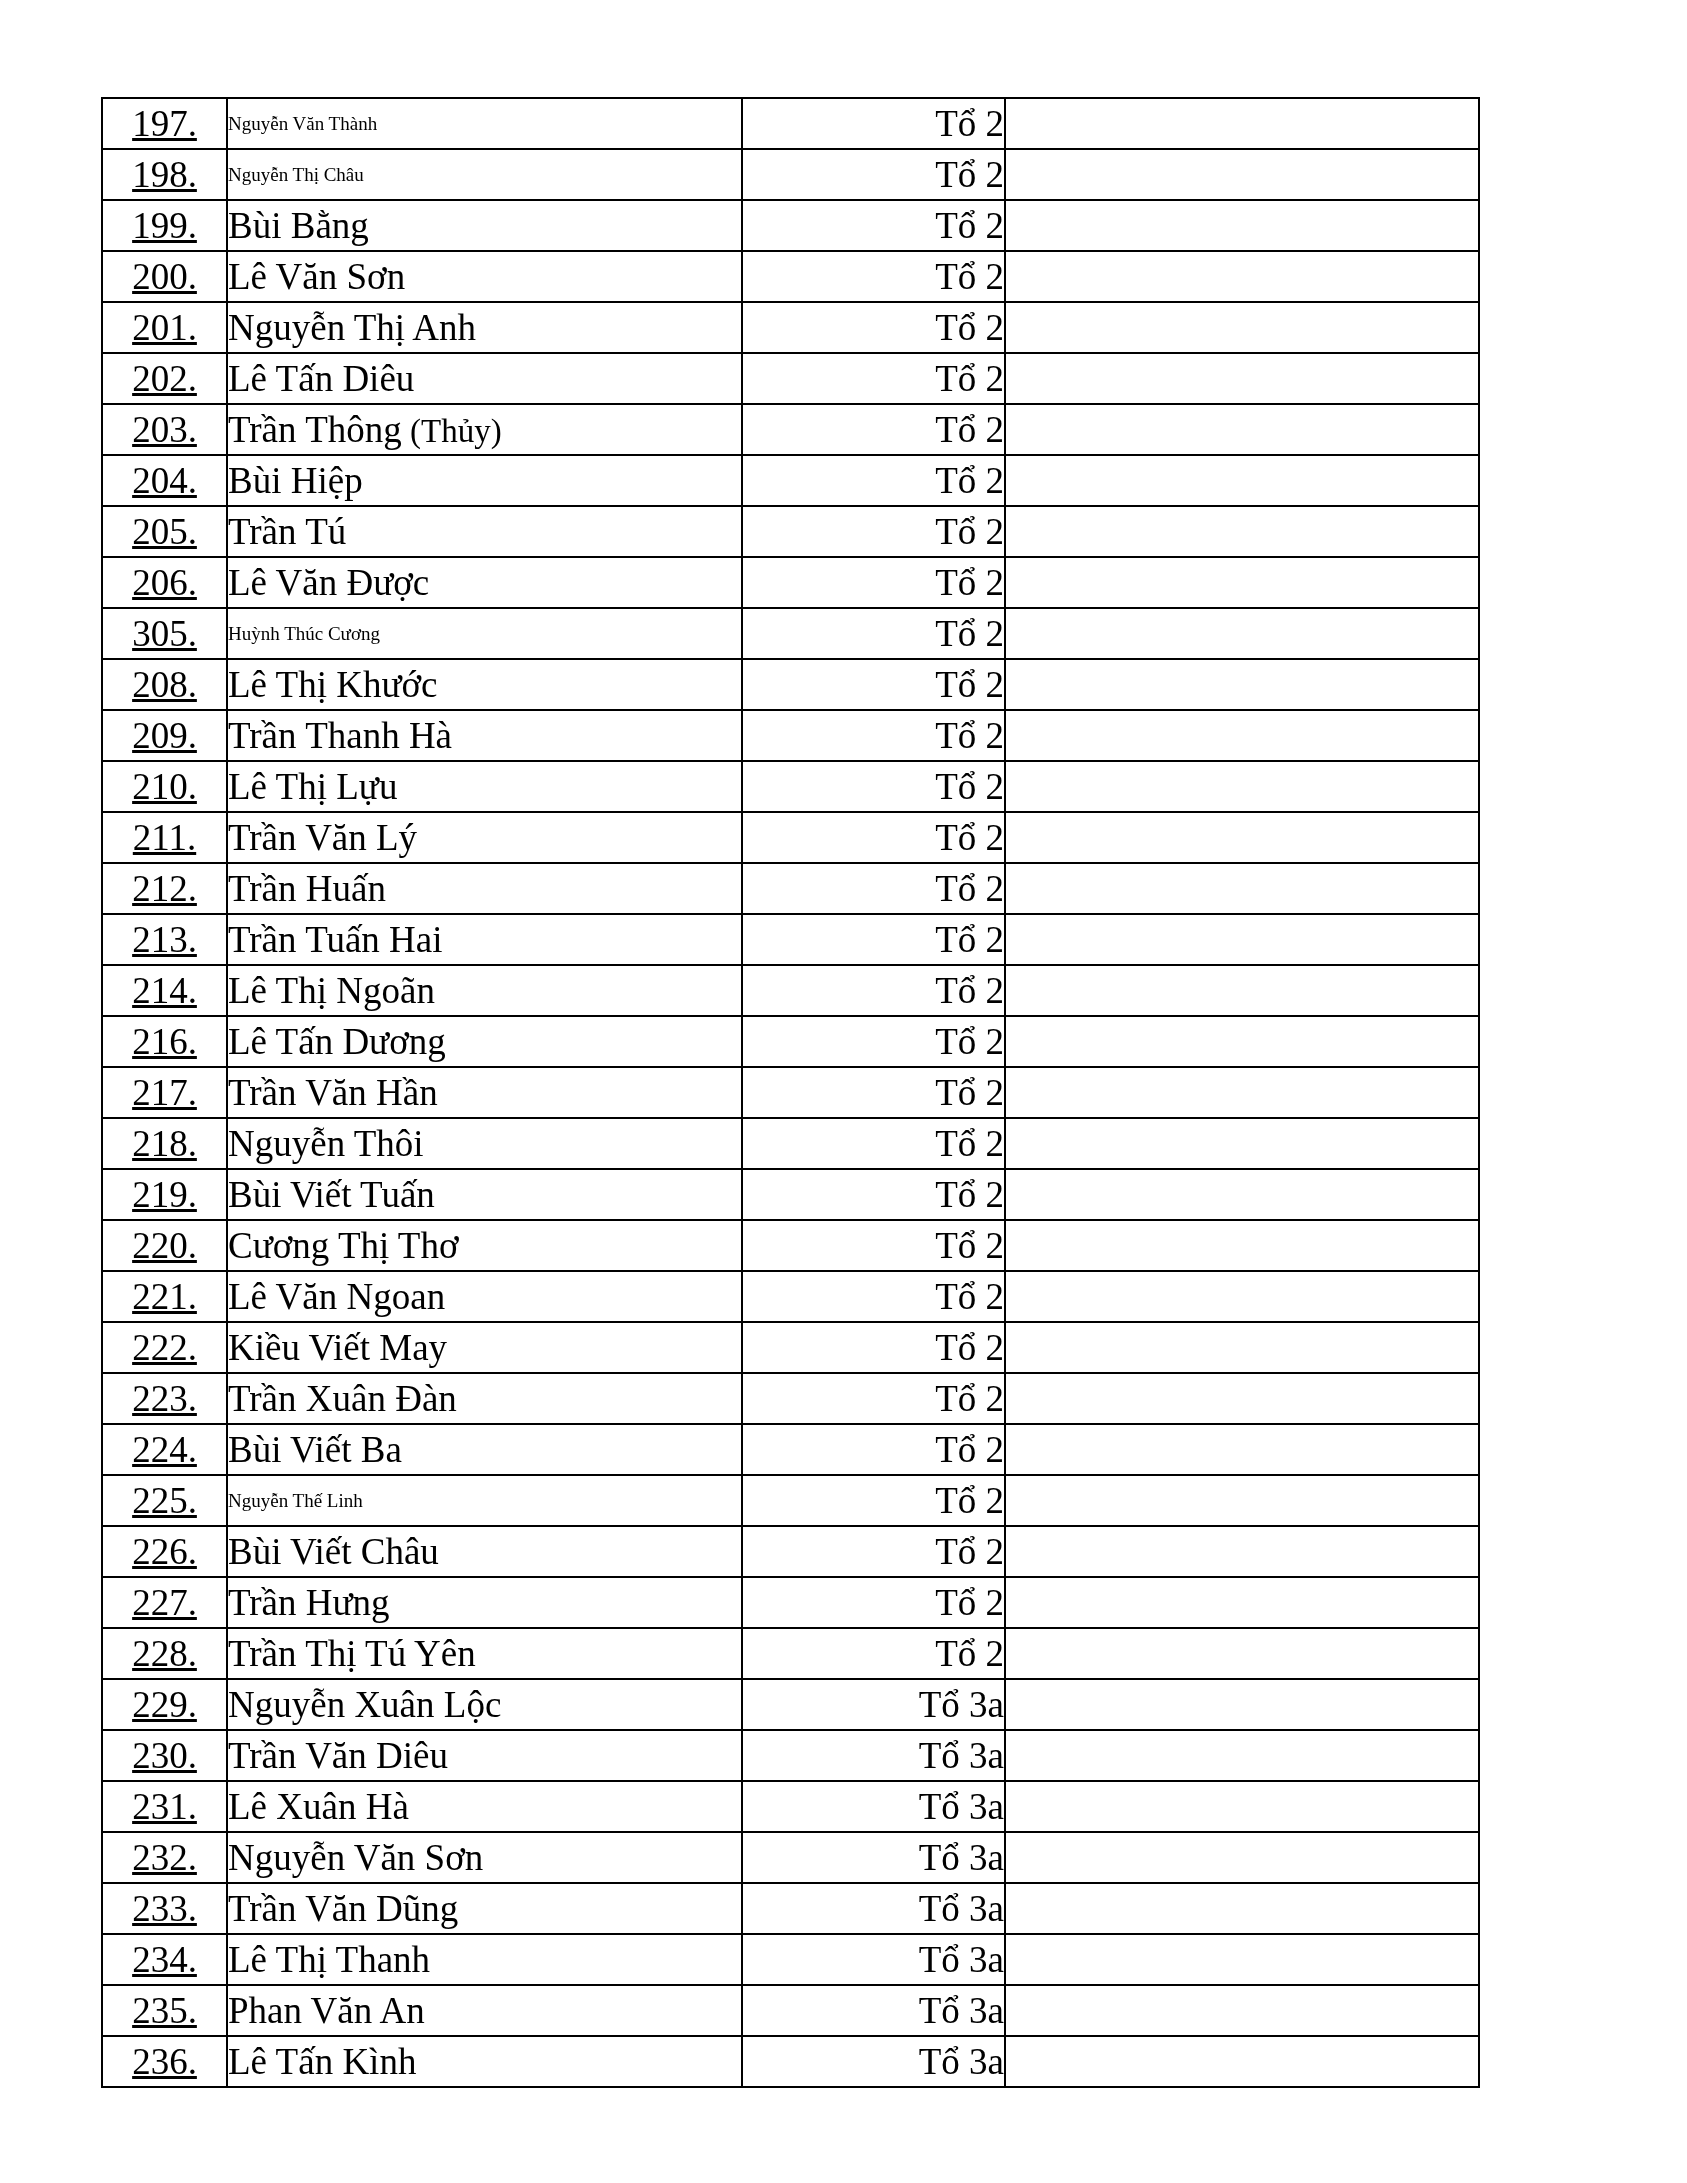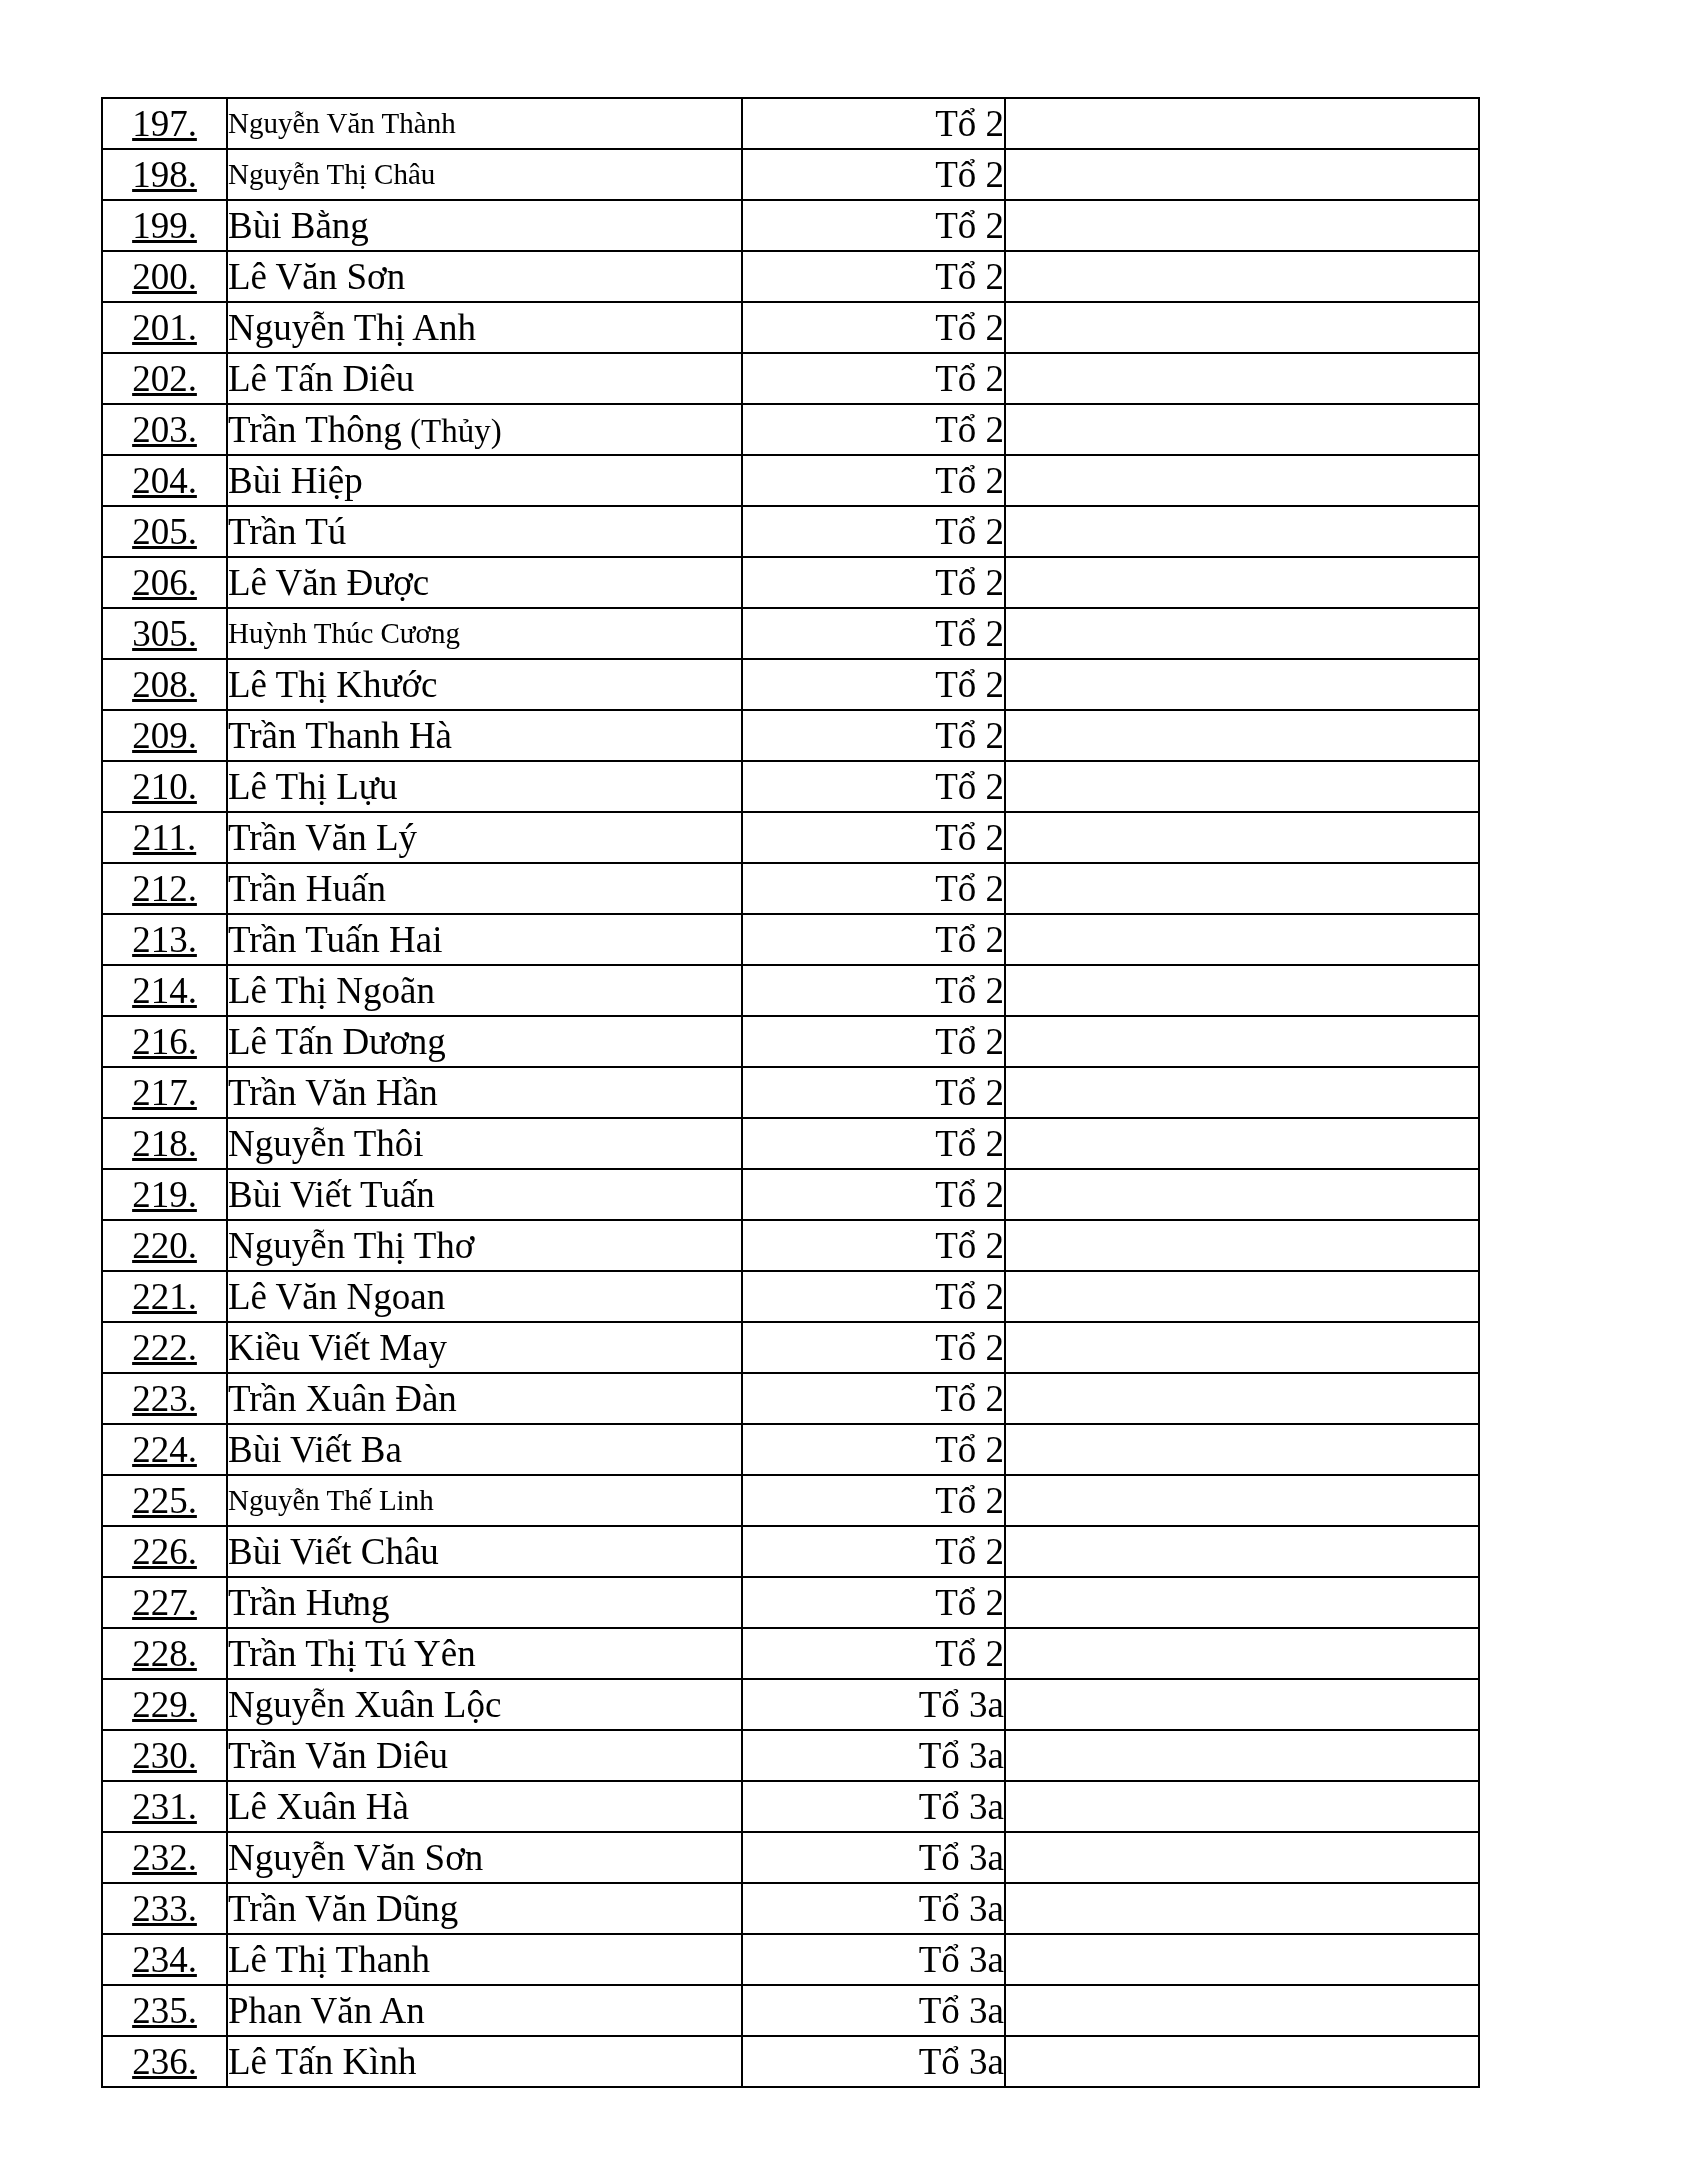--- a/index.html
+++ b/index.html
@@ -37,21 +37,21 @@
     font-size: 37px;
     text-decoration: underline;
   }
   td.cell-name {
     text-align: left;
     padding-left: 14.6px;
     font-size: 37px;
     white-space: nowrap;
   }
   td.cell-name.small {
-    font-size: 29px;
+    font-size: 19px;
   }
   td.cell-name .suffix {
     font-size: 33px;
   }
   td.cell-group {
     text-align: right;
     font-size: 37px;
   }
   td.cell-notes {
     background: #ffffff;
@@ -196,21 +196,21 @@
           <td class="cell-notes"></td>
         </tr>
         <tr>
           <td class="cell-no">219.</td>
           <td class="cell-name"><span>Bùi Viết Tuấn</span></td>
           <td class="cell-group">Tổ 2</td>
           <td class="cell-notes"></td>
         </tr>
         <tr>
           <td class="cell-no">220.</td>
-          <td class="cell-name"><span>Nguyễn Thị Thơ</span></td>
+          <td class="cell-name"><span>Cương Thị Thơ</span></td>
           <td class="cell-group">Tổ 2</td>
           <td class="cell-notes"></td>
         </tr>
         <tr>
           <td class="cell-no">221.</td>
           <td class="cell-name"><span>Lê Văn Ngoan</span></td>
           <td class="cell-group">Tổ 2</td>
           <td class="cell-notes"></td>
         </tr>
         <tr>

